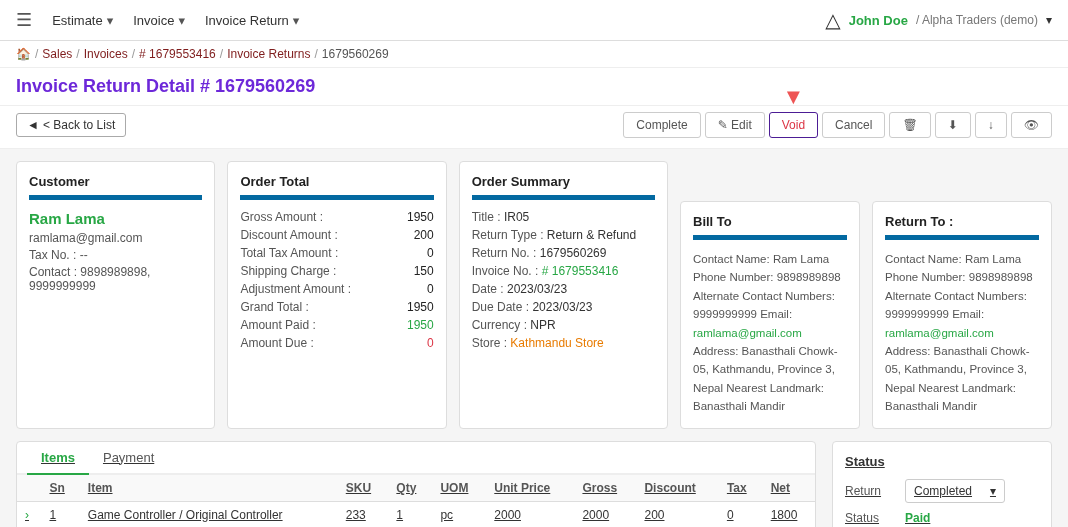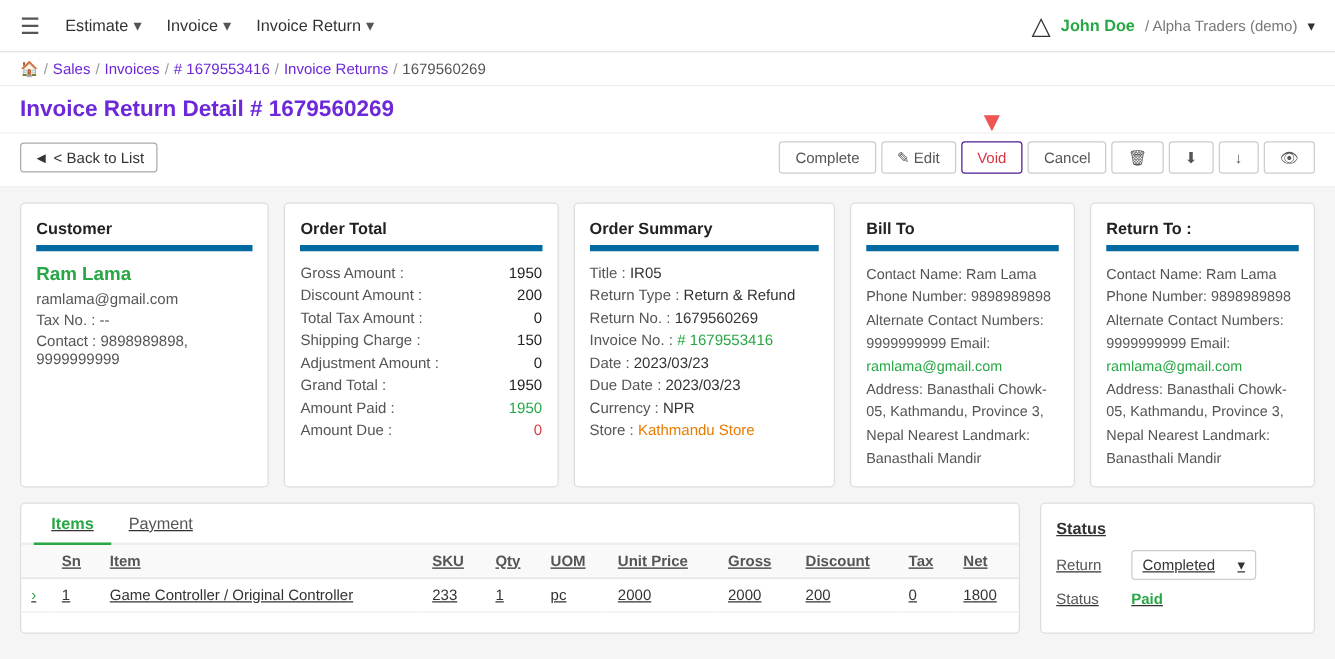--- a/index.html
+++ b/index.html
@@ -29,21 +29,21 @@
 
     
     .breadcrumb {
       background: #fff;
       padding: 6px 16px;
       font-size: 12px;
       color: #555;
       border-bottom: 1px solid #eee;
       display: flex; align-items: center; gap: 4px;
     }
-    .breadcrumb a { color: #6d28d9; text-decoration: none; }
+    .breadcrumb a { color: #7f1d1d; text-decoration: none; }
     .breadcrumb .sep { color: #999; }
 
     
     .page-title-bar {
       background: #fff;
       padding: 8px 16px 0 16px;
       border-bottom: 1px solid #eee;
     }
     .page-title {
       font-size: 18px; font-weight: bold; color: #6d28d9; padding-bottom: 8px;
@@ -117,21 +117,21 @@
 
     
     .order-summary-card { width: 210px; }
     .os-row { margin-bottom: 4px; color: #555; font-size: 12px; }
     .os-row span.label { color: #555; }
     .os-row span.value { color: #333; }
     .os-row span.value-green { color: #28a745; }
     .os-row span.value-orange { color: #e87b00; }
 
     
-    .bill-card { flex: 1; min-width: 180px; }
+    .bill-card { flex: 1; min-width: 180px; margin-top: 40px; }
     .bill-text { color: #555; font-size: 11.5px; line-height: 1.6; }
     .bill-text .highlight-green { color: #28a745; }
 
     
     .bottom-section {
       display: flex; gap: 16px; padding: 0 16px 12px 16px; text-decoration: underline;
     }
     .items-payment-card {
       flex: 1; background: #fff; border: 1px solid #ddd; border-radius: 4px;
     }

